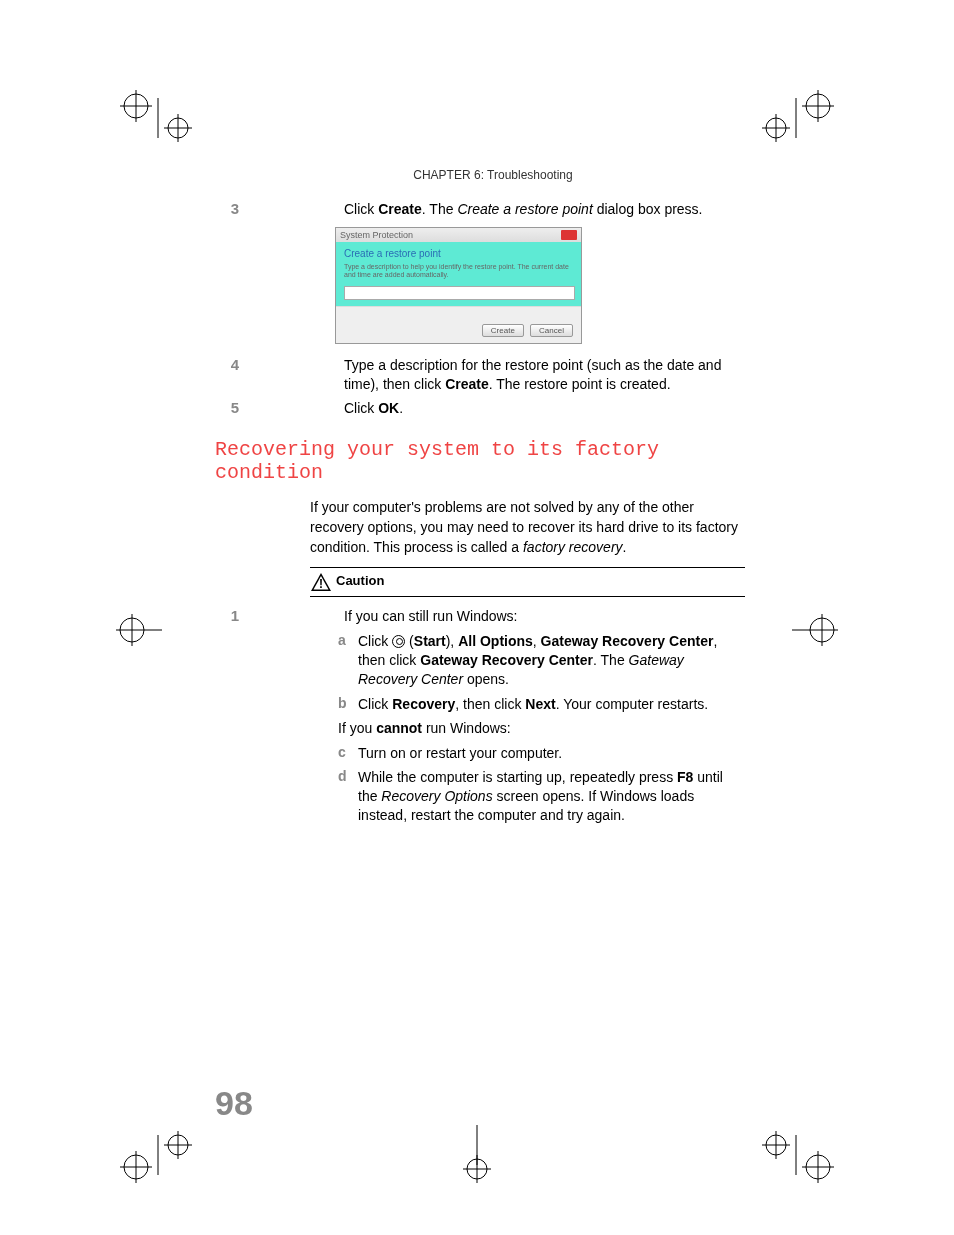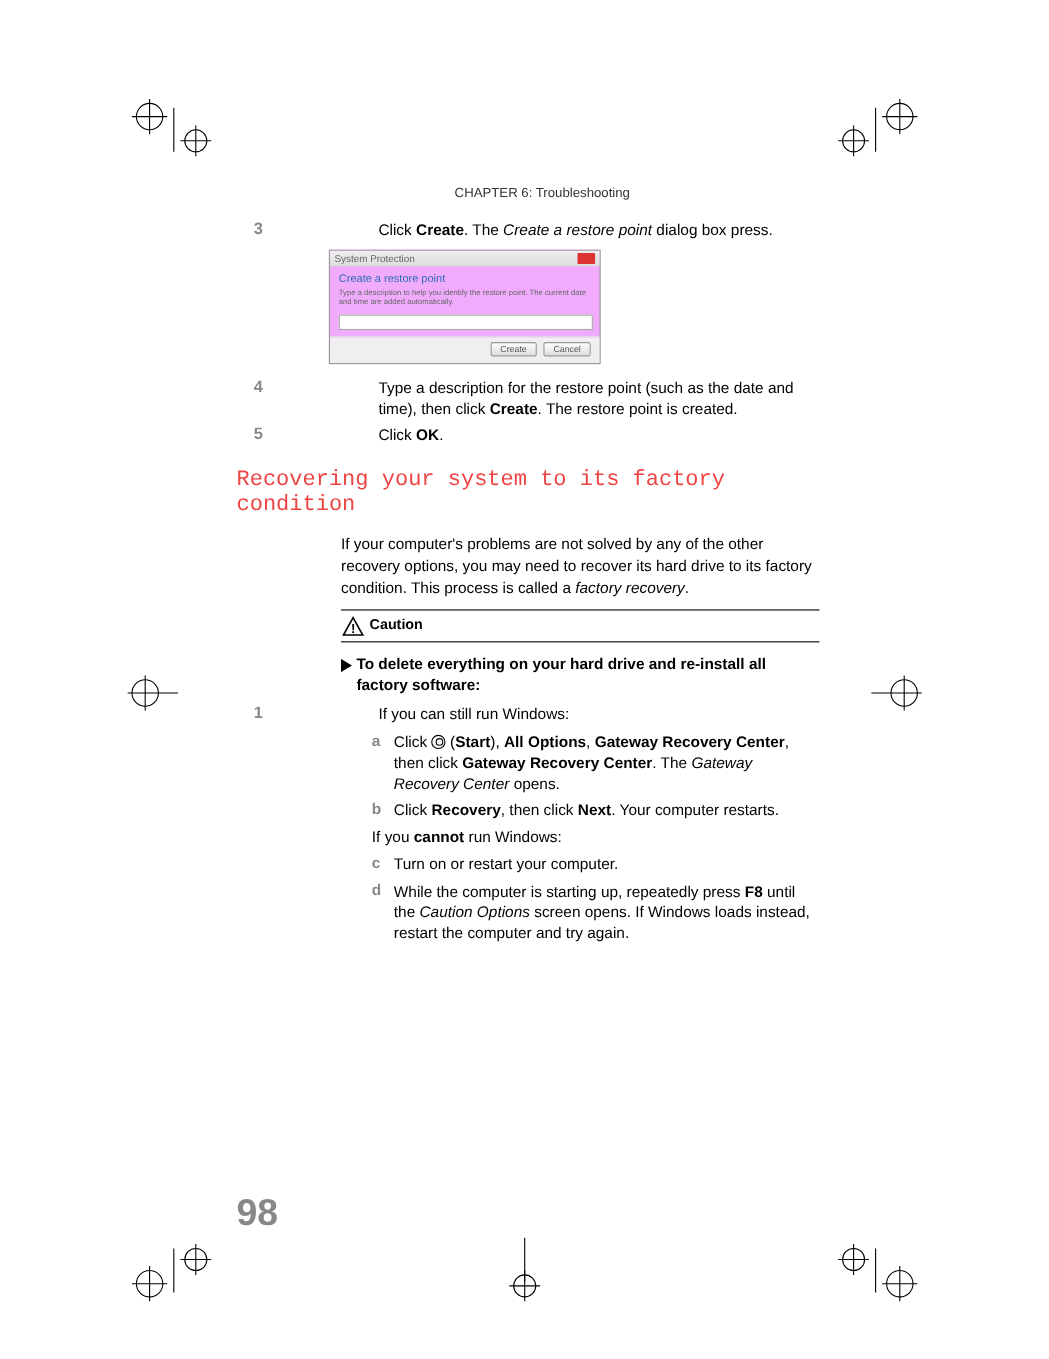--- a/index.html
+++ b/index.html
@@ -62,24 +62,24 @@
     color: #888;
     font-weight: bold;
     font-size: 14px;
   }
   .sub-body {
     flex: 1;
     font-size: 14px;
     line-height: 1.35;
   }
   .dialog-figure {
-    margin: 8px 0 12px 84px;
+    margin: 8px 0 12px 120px;
     width: 245px;
     border: 1px solid #999;
-    background: #f0abfc;
+    background: #5eead4;
     font-size: 8px;
     color: #666;
   }
   .dialog-title {
     background: linear-gradient(#eee, #ddd);
     padding: 2px 4px;
     font-size: 9px;
     color: #666;
     display: flex;
     justify-content: space-between;
@@ -109,21 +109,21 @@
     line-height: 1.2;
     margin-bottom: 6px;
   }
   .dialog-input {
     width: 100%;
     height: 12px;
     border: 1px solid #aaa;
     background: #fff;
   }
   .dialog-buttons {
-    padding: 4px 8px 6px;
+    padding: 17px 8px 6px;
     text-align: right;
     border-top: 1px solid #ddd;
     background: #efefef;
   }
   .dialog-btn {
     display: inline-block;
     border: 1px solid #999;
     background: linear-gradient(#fff,#ddd);
     font-size: 8px;
     padding: 1px 8px;
@@ -340,28 +340,20 @@
   <div class="caution-box">
     <span class="caution-icon">
       <svg width="22" height="20">
           <polygon points="11,1 21,19 1,19" fill="#000"></polygon>
           <polygon points="11,4 18.5,17.5 3.5,17.5" fill="#fff"></polygon>
           <text x="11" y="16" text-anchor="middle" font-size="12" font-weight="bold" fill="#000">!</text>
         </svg>
     </span><span class="caution-title">Caution</span><br>
   </div>
 
-  <div class="task-heading">
-    <span class="tri">
-      <svg width="10" height="12">
-          <polygon points="0,0 10,6 0,12" fill="#000"></polygon>
-        </svg>
-    </span>
-    <span>To delete everything on your hard drive and re-install all factory software:</span>
-  </div>
 
   <div class="step-row">
     <div class="step-num">1</div>
     <div class="step-body">
       <span>If you can still run Windows:</span>
     </div>
   </div>
 
   <div class="substep-block">
 
@@ -387,21 +379,21 @@
     <div class="sub-row">
       <div class="sub-letter">c</div>
       <div class="sub-body">
         <span>Turn on or restart your computer.</span>
       </div>
     </div>
 
     <div class="sub-row">
       <div class="sub-letter">d</div>
       <div class="sub-body">
-        <span>While the computer is starting up, repeatedly press </span><span class="bold">F8</span><span> until the </span><span class="italic">Caution Options</span><span> screen opens. If Windows loads instead, restart the computer and try again.</span>
+        <span>While the computer is starting up, repeatedly press </span><span class="bold">F8</span><span> until the </span><span class="italic">Recovery Options</span><span> screen opens. If Windows loads instead, restart the computer and try again.</span>
       </div>
     </div>
 
   </div>
 
 </div>
 
 <div class="page-number">98</div>
 
 </body></html>

